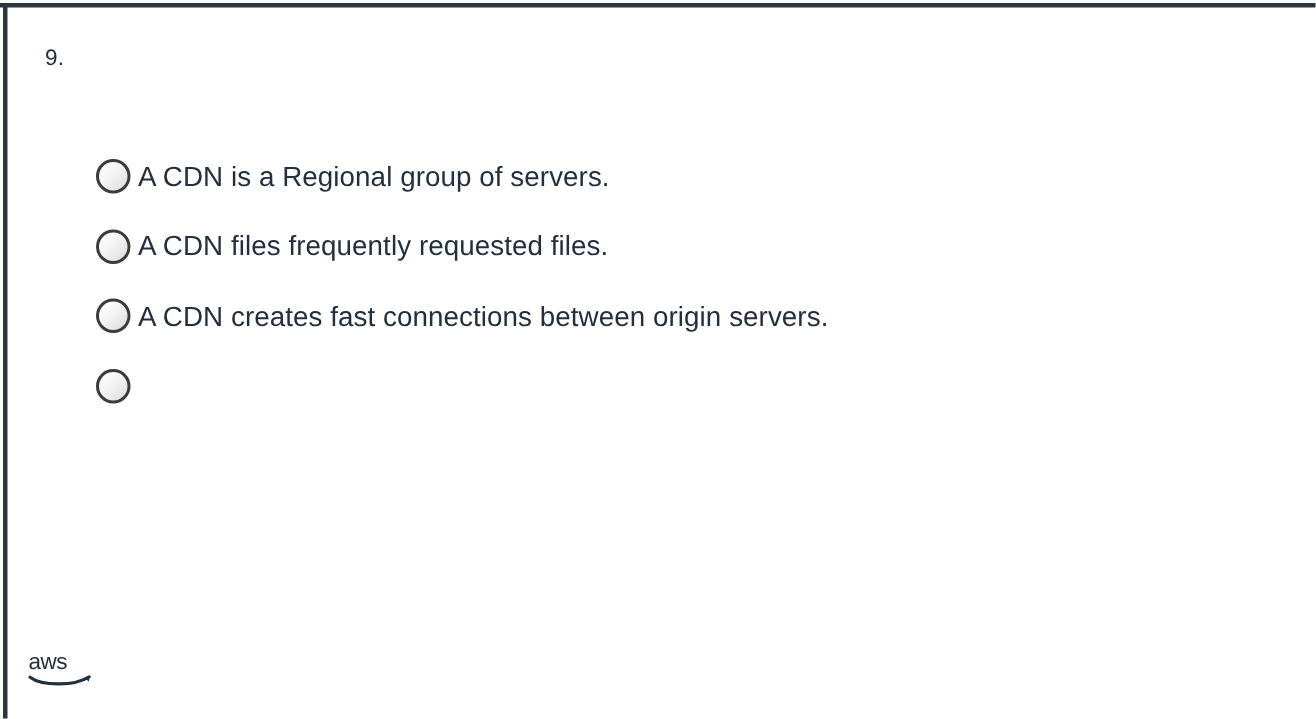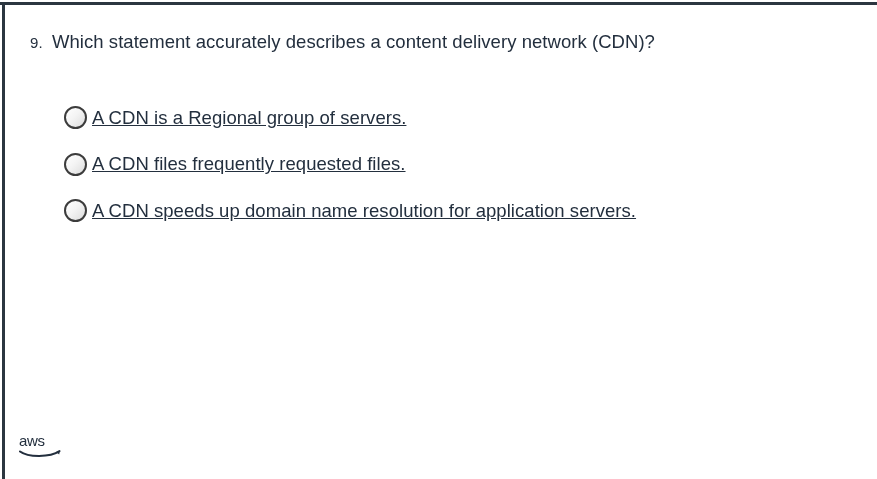--- a/index.html
+++ b/index.html
@@ -87,60 +87,61 @@
     background: linear-gradient(135deg, #ffffff 0%, #f4f4f4 45%, #dcdcdc 100%);
     box-sizing: content-box;
     margin-right: 5px;
   }
   .option-label {
     font-size: 18.5px;
     color: #232f3e;
     line-height: 1.25;
     letter-spacing: 0.05px;
     white-space: nowrap;
-    text-decoration: underline;
   }
 
   .aws-logo {
     position: absolute;
     left: 18px;
     top: 432px;
     width: 48px;
     height: 26px;
   }
 </style>
 </head>
 <body>
 
 <div id="slide">
 
   <div class="edge-top"></div>
   <div class="edge-left"></div>
 
   <div class="question-block">
     <div class="question-number">9.</div>
-    <div class="question-text">Which statement accurately describes a content delivery network (CDN)?</div>
   </div>
 
   <div class="options">
 
     <div class="option-row">
       <span class="radio"></span>
       <span class="option-label">A CDN is a Regional group of servers.</span>
     </div>
 
     <div class="option-row">
       <span class="radio"></span>
       <span class="option-label">A CDN files frequently requested files.</span>
     </div>
 
+    <div class="option-row">
+      <span class="radio"></span>
+      <span class="option-label">A CDN creates fast connections between origin servers.</span>
+    </div>
 
     <div class="option-row">
       <span class="radio"></span>
-      <span class="option-label">A CDN speeds up domain name resolution for application servers.</span>
     </div>
 
   </div>
 
   <div class="aws-logo">
     <svg width="48" height="26" viewBox="0 0 48 26" xmlns="http://www.w3.org/2000/svg">
       <text x="1" y="14" font-family="Liberation Sans, sans-serif" font-size="15" font-weight="500" fill="#232f3e" letter-spacing="-0.3">aws</text>
       <path d="M2,19.5 C10,25.5 32,25.5 41.5,19.2" stroke="#232f3e" stroke-width="2.1" fill="none" stroke-linecap="round"></path>
       <path d="M41.8,19.0 L38.0,19.9 L41.2,22.4 Z" fill="#232f3e"></path>
     </svg>

